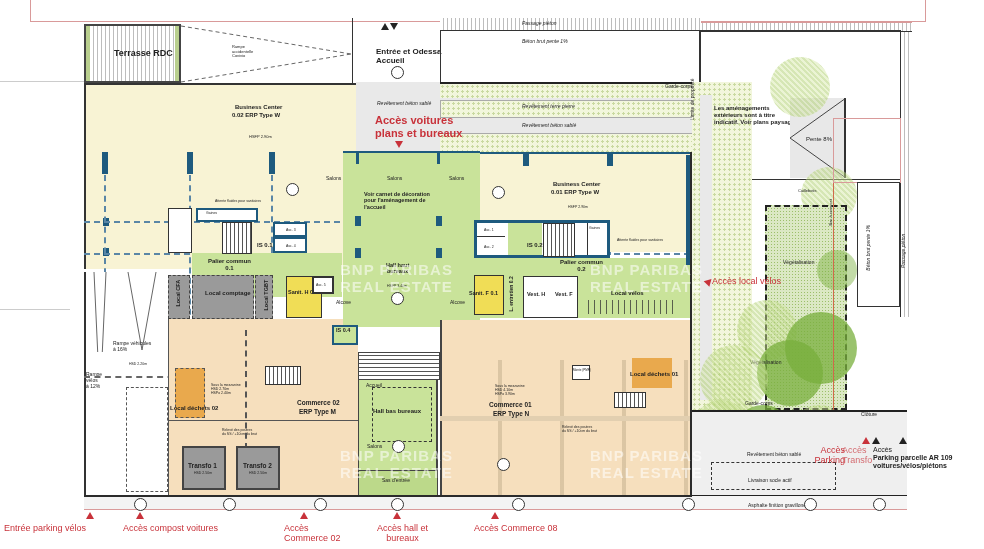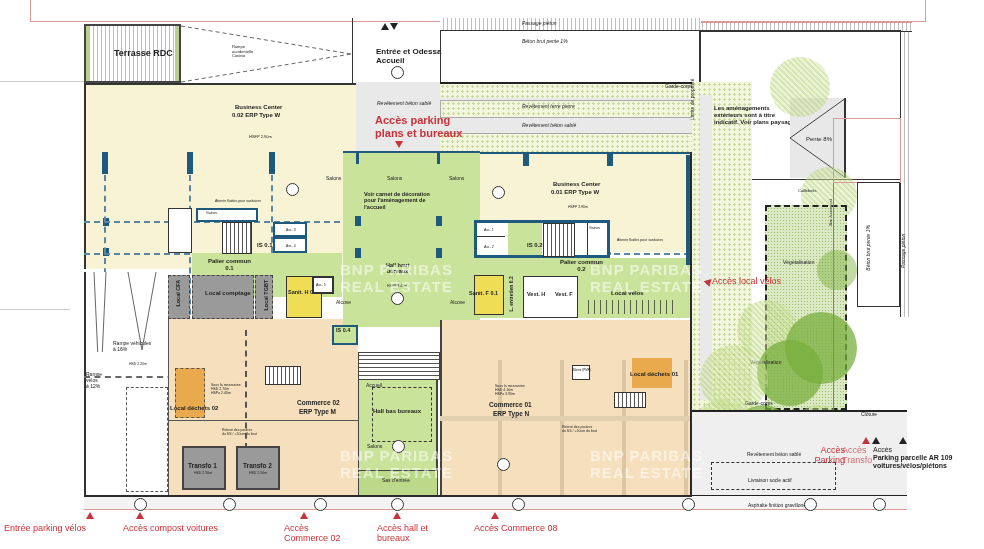--- a/index.html
+++ b/index.html
@@ -75,21 +75,21 @@
 <div class="zone" style="left:356px;top:82px;width:344px;height:70px;background:#e9e9e9;"></div>
 <div class="zone hex" style="left:440px;top:82px;width:260px;height:16px;border-top:2px solid #222;"></div>
 <div class="plan-text ital" style="left:377px;top:101px;font-size:5px;">Revêtement béton sablé</div>
 <div class="zone hex" style="left:440px;top:100px;width:260px;height:18px;border:1px solid #aaa;"></div>
 <div class="plan-text ital" style="left:522px;top:104px;font-size:5px;">Revêtement terre pierre</div>
 <div class="plan-text ital" style="left:522px;top:123px;font-size:5px;">Revêtement béton sablé</div>
 <div class="zone hex" style="left:440px;top:133px;width:260px;height:20px;border-top:1px solid #aaa;"></div>
 <div class="plan-text" style="left:665px;top:84px;font-size:5px;">Garde-corps</div>
 
 <div class="plan-text bold red" style="left:375px;top:114px;font-size:11px;">
-  <div>Accès parking</div>
+  <div>Accès voitures</div>
   <div>plans et bureaux</div>
 </div>
 <div class="arrow-dn" style="left:395px;top:141px;"></div>
 
 <div class="zone yellow-zone" style="left:84px;top:83px;width:272px;height:186px;border-left:2px solid #333;border-top:2px solid #333;"></div>
 <div class="plan-text bold" style="left:235px;top:104px;font-size:6px;">Business Center</div>
 <div class="plan-text bold" style="left:232px;top:112px;font-size:6px;">0.02 ERP Type W</div>
 <div class="plan-text" style="left:249px;top:135px;font-size:4px;">HSFP 2.90m</div>
 <div class="ssi" style="left:286px;top:183px;"></div>
 <div class="plan-text" style="left:215px;top:199px;font-size:3.5px;">Attente fluides pour sanitaires</div>
@@ -384,19 +384,19 @@
 <div class="arrow-up" style="left:136px;top:512px;"></div>
 <div class="plan-text red" style="left:123px;top:523px;font-size:9px;">Accès compost voitures</div>
 
 <div class="arrow-up" style="left:300px;top:512px;"></div>
 <div class="plan-text red" style="left:284px;top:523px;font-size:9px;">
   <div>Accès</div>
   <div>Commerce 02</div>
 </div>
 
 <div class="arrow-up" style="left:393px;top:512px;"></div>
-<div class="plan-text red" style="left:377px;top:523px;font-size:9px;">
+<div class="plan-text red" style="left:377px;top:523px;font-size:9px;text-align:center;">
   <div>Accès hall et</div>
   <div>bureaux</div>
 </div>
 
 <div class="arrow-up" style="left:491px;top:512px;"></div>
 <div class="plan-text red" style="left:474px;top:523px;font-size:9px;">Accès Commerce 08</div>
 
 </body></html>

